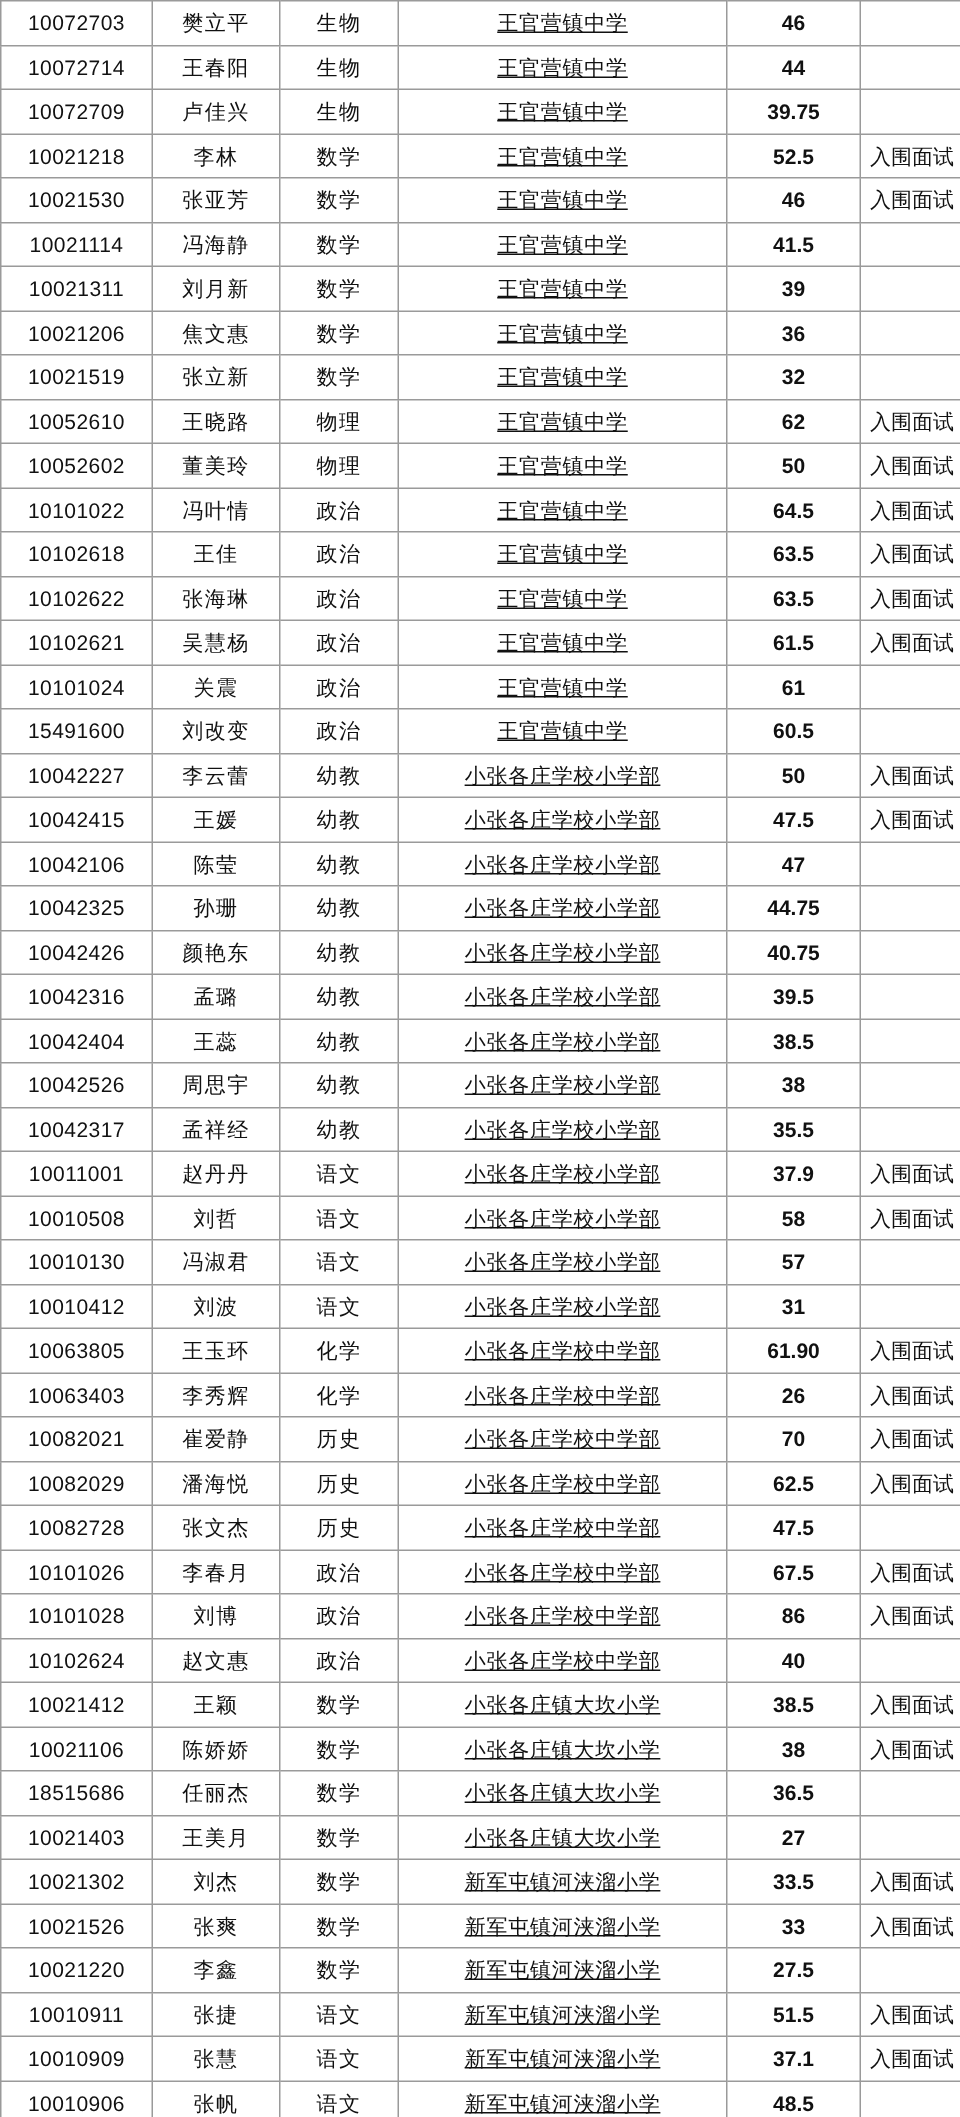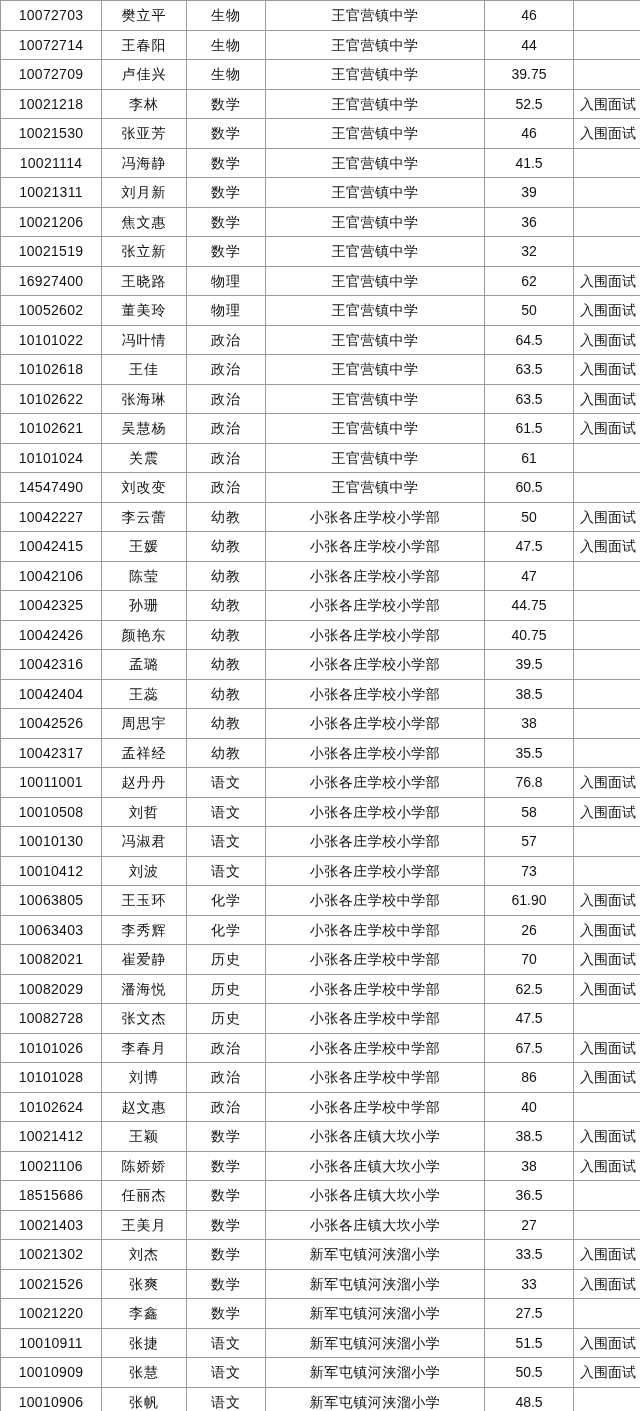--- a/index.html
+++ b/index.html
@@ -31,22 +31,22 @@
     text-align: center;
     vertical-align: middle;
     font-size: 14px;
     color: #111111;
     overflow: hidden;
     white-space: nowrap;
   }
   td.c-id      { width: 100px; font-size: 14px; letter-spacing: 0.3px; }
   td.c-name    { width: 84px;  font-size: 15px; letter-spacing: 1px; }
   td.c-subject { width: 78px;  font-size: 15px; letter-spacing: 1px; margin-left: 21px; }
-  td.c-school  { width: 218px; font-size: 15px; letter-spacing: 0.5px; }
-  td.c-score   { width: 88px;  font-size: 14px; }
+  td.c-school  { width: 218px; font-size: 15px; letter-spacing: 0.5px; text-decoration: underline; }
+  td.c-score   { width: 88px;  font-size: 14px; font-weight: bold; }
   td.c-result  { width: 68px;  font-size: 12.5px; letter-spacing: 0px; }
 </style>
 </head>
 <body>
 
 <div class="sheet">
   <table class="grid">
     <tbody>
         <tr>
           <td class="c-id">10072703</td>
@@ -114,21 +114,21 @@
         </tr>
         <tr>
           <td class="c-id">10021519</td>
           <td class="c-name">张立新</td>
           <td class="c-subject">数学</td>
           <td class="c-school">王官营镇中学</td>
           <td class="c-score">32</td>
           <td class="c-result"></td>
         </tr>
         <tr>
-          <td class="c-id">16927400</td>
+          <td class="c-id">10052610</td>
           <td class="c-name">王晓路</td>
           <td class="c-subject">物理</td>
           <td class="c-school">王官营镇中学</td>
           <td class="c-score">62</td>
           <td class="c-result">入围面试</td>
         </tr>
         <tr>
           <td class="c-id">10052602</td>
           <td class="c-name">董美玲</td>
           <td class="c-subject">物理</td>
@@ -170,21 +170,21 @@
         </tr>
         <tr>
           <td class="c-id">10101024</td>
           <td class="c-name">关震</td>
           <td class="c-subject">政治</td>
           <td class="c-school">王官营镇中学</td>
           <td class="c-score">61</td>
           <td class="c-result"></td>
         </tr>
         <tr>
-          <td class="c-id">14547490</td>
+          <td class="c-id">15491600</td>
           <td class="c-name">刘改变</td>
           <td class="c-subject">政治</td>
           <td class="c-school">王官营镇中学</td>
           <td class="c-score">60.5</td>
           <td class="c-result"></td>
         </tr>
         <tr>
           <td class="c-id">10042227</td>
           <td class="c-name">李云蕾</td>
           <td class="c-subject">幼教</td>
@@ -254,21 +254,21 @@
           <td class="c-subject">幼教</td>
           <td class="c-school">小张各庄学校小学部</td>
           <td class="c-score">35.5</td>
           <td class="c-result"></td>
         </tr>
         <tr>
           <td class="c-id">10011001</td>
           <td class="c-name">赵丹丹</td>
           <td class="c-subject">语文</td>
           <td class="c-school">小张各庄学校小学部</td>
-          <td class="c-score">76.8</td>
+          <td class="c-score">37.9</td>
           <td class="c-result">入围面试</td>
         </tr>
         <tr>
           <td class="c-id">10010508</td>
           <td class="c-name">刘哲</td>
           <td class="c-subject">语文</td>
           <td class="c-school">小张各庄学校小学部</td>
           <td class="c-score">58</td>
           <td class="c-result">入围面试</td>
         </tr>
@@ -278,21 +278,21 @@
           <td class="c-subject">语文</td>
           <td class="c-school">小张各庄学校小学部</td>
           <td class="c-score">57</td>
           <td class="c-result"></td>
         </tr>
         <tr>
           <td class="c-id">10010412</td>
           <td class="c-name">刘波</td>
           <td class="c-subject">语文</td>
           <td class="c-school">小张各庄学校小学部</td>
-          <td class="c-score">73</td>
+          <td class="c-score">31</td>
           <td class="c-result"></td>
         </tr>
         <tr>
           <td class="c-id">10063805</td>
           <td class="c-name">王玉环</td>
           <td class="c-subject">化学</td>
           <td class="c-school">小张各庄学校中学部</td>
           <td class="c-score">61.90</td>
           <td class="c-result">入围面试</td>
         </tr>
@@ -414,21 +414,21 @@
           <td class="c-subject">语文</td>
           <td class="c-school">新军屯镇河浃溜小学</td>
           <td class="c-score">51.5</td>
           <td class="c-result">入围面试</td>
         </tr>
         <tr>
           <td class="c-id">10010909</td>
           <td class="c-name">张慧</td>
           <td class="c-subject">语文</td>
           <td class="c-school">新军屯镇河浃溜小学</td>
-          <td class="c-score">50.5</td>
+          <td class="c-score">37.1</td>
           <td class="c-result">入围面试</td>
         </tr>
         <tr>
           <td class="c-id">10010906</td>
           <td class="c-name">张帆</td>
           <td class="c-subject">语文</td>
           <td class="c-school">新军屯镇河浃溜小学</td>
           <td class="c-score">48.5</td>
           <td class="c-result"></td>
         </tr>

